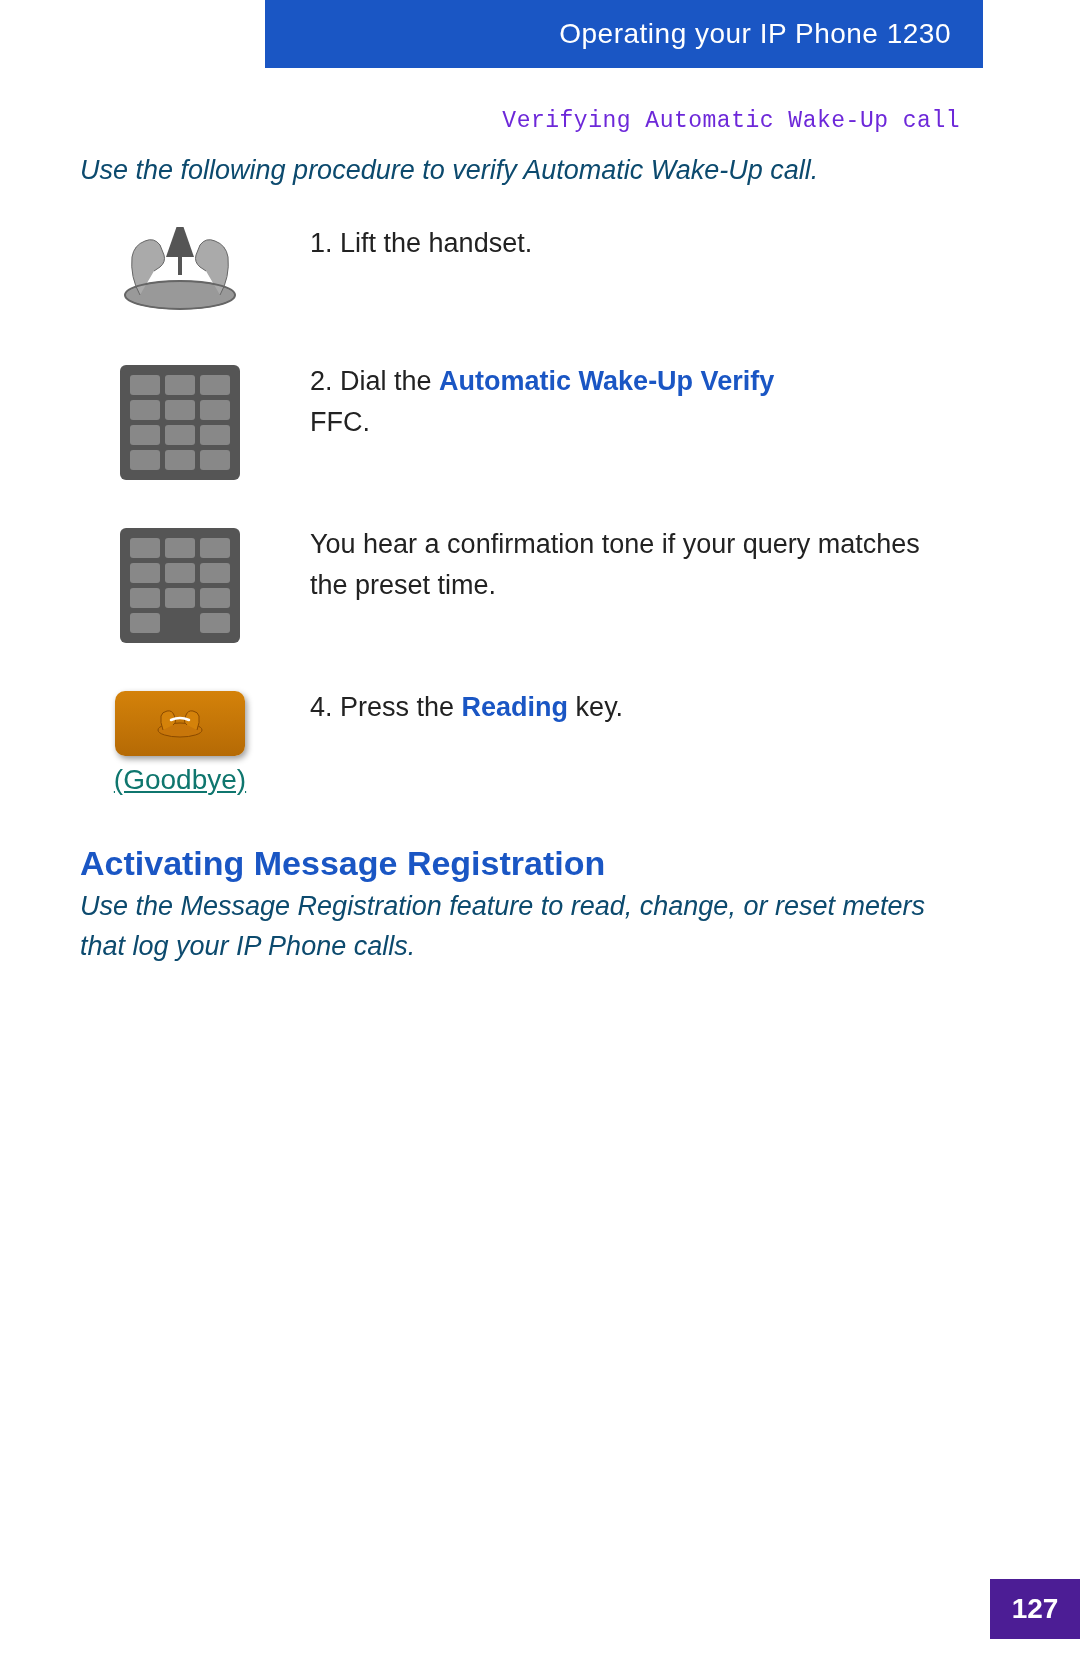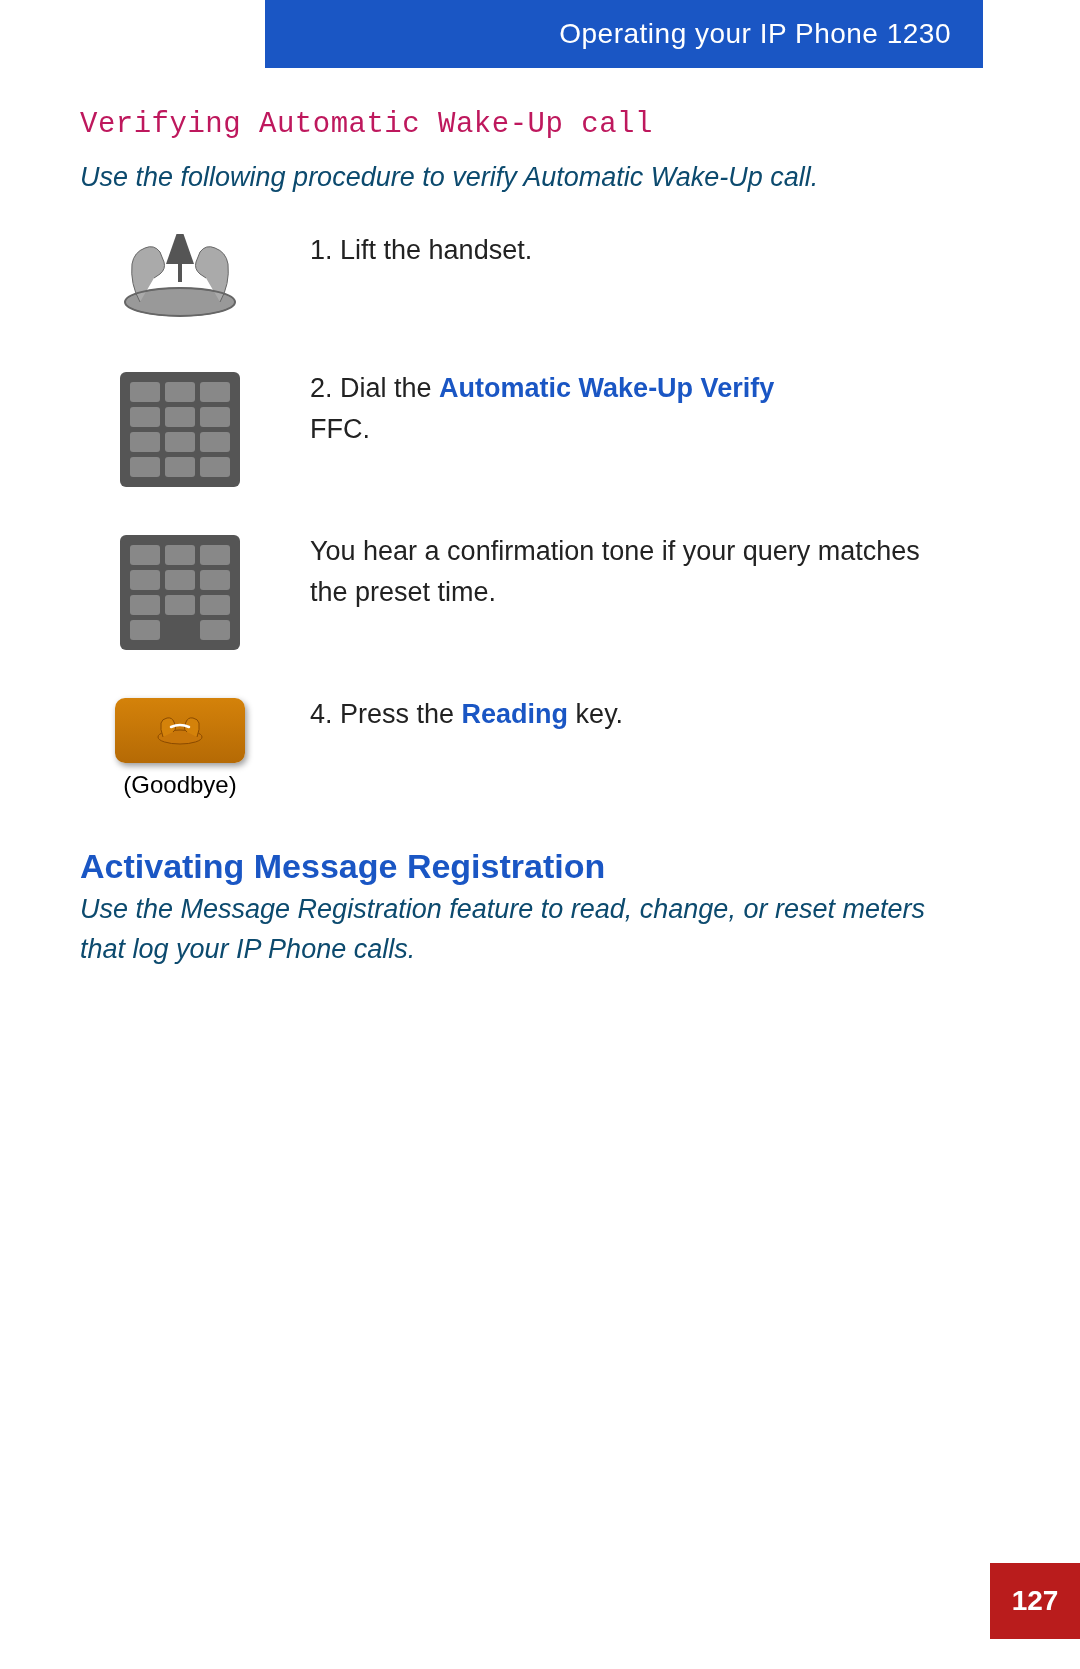--- a/index.html
+++ b/index.html
@@ -36,25 +36,26 @@
 
     
     .content {
       padding: 40px 60px 40px 80px;
       max-width: 1020px;
     }
 
     
     .section-heading-mono {
       font-family: 'Courier New', Courier, monospace;
-      font-size: 29px;
+      font-size: 23px;
       font-weight: normal;
-      color: #be185d;
+      color: #6d28d9;
       margin-bottom: 16px;
       letter-spacing: 0.5px;
+      text-align: right;
     }
 
     .section-heading-blue {
       font-size: 34px;
       font-weight: bold;
       color: #1a56c4;
       margin-bottom: 3px;
       margin-top: 48px;
     }
 
@@ -136,24 +137,25 @@
       position: relative;
       box-shadow: 2px 3px 6px rgba(0,0,0,0.4);
     }
 
     .goodbye-btn-icon {
       width: 50px;
       height: 30px;
     }
 
     .goodbye-label {
-      font-size: 24px;
-      color: #000000;
+      font-size: 28px;
+      color: #0f766e;
       margin-top: 8px;
       text-align: center;
+      text-decoration: underline;
     }
 
     
     .mrk-row {
       display: flex;
       align-items: center;
       margin-top: 16px;
       gap: 0;
     }
 
@@ -177,22 +179,22 @@
       font-size: 27px;
       color: #222;
     }
 
     
     .page-number-container {
       position: absolute;
       bottom: 30px;
       right: 0;
       width: 90px;
-      height: 76px;
-      background: #b91c1c;
+      height: 60px;
+      background: #4c1d95;
       display: flex;
       align-items: center;
       justify-content: center;
     }
 
     .page-number {
       color: #ffffff;
       font-size: 28px;
       font-weight: bold;
     }

